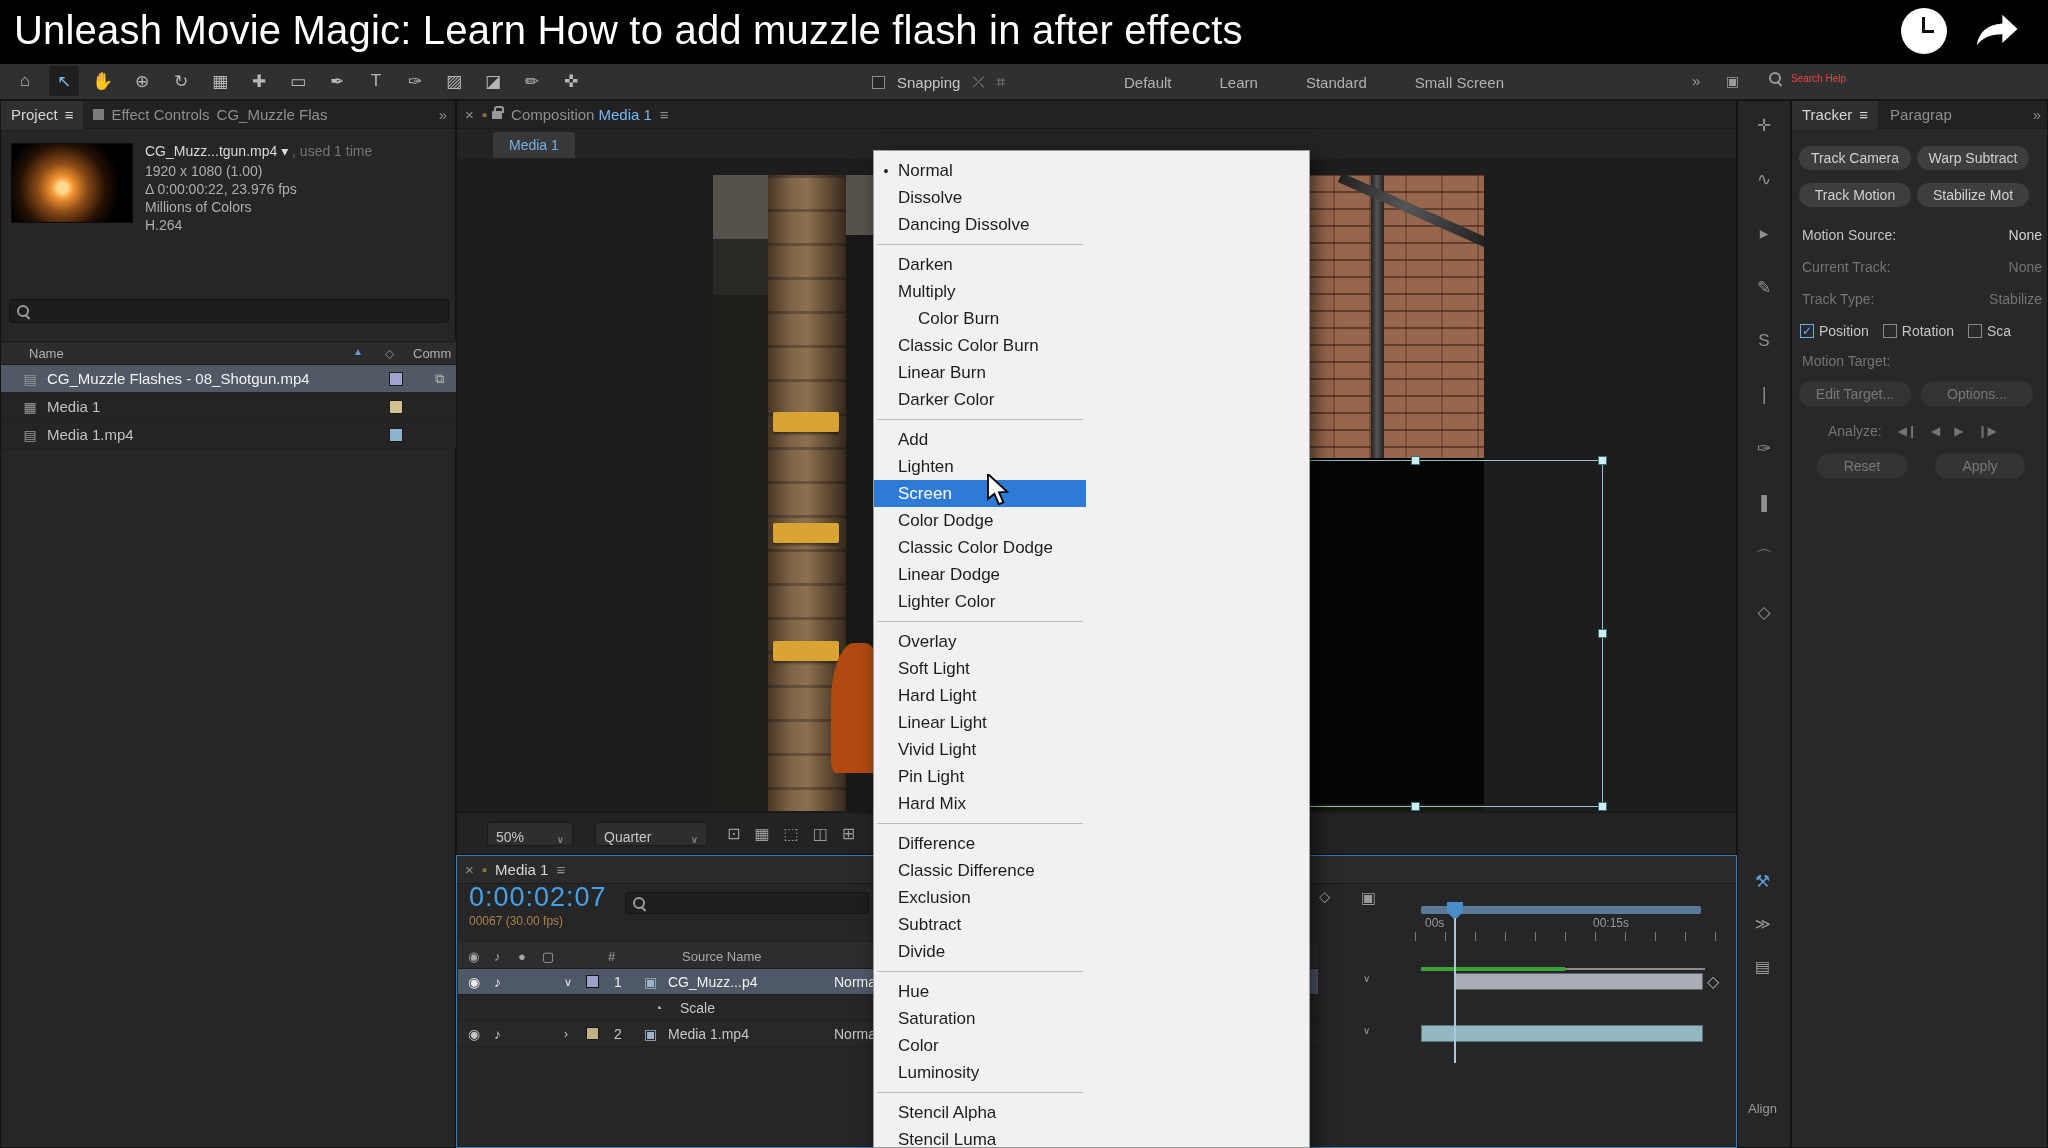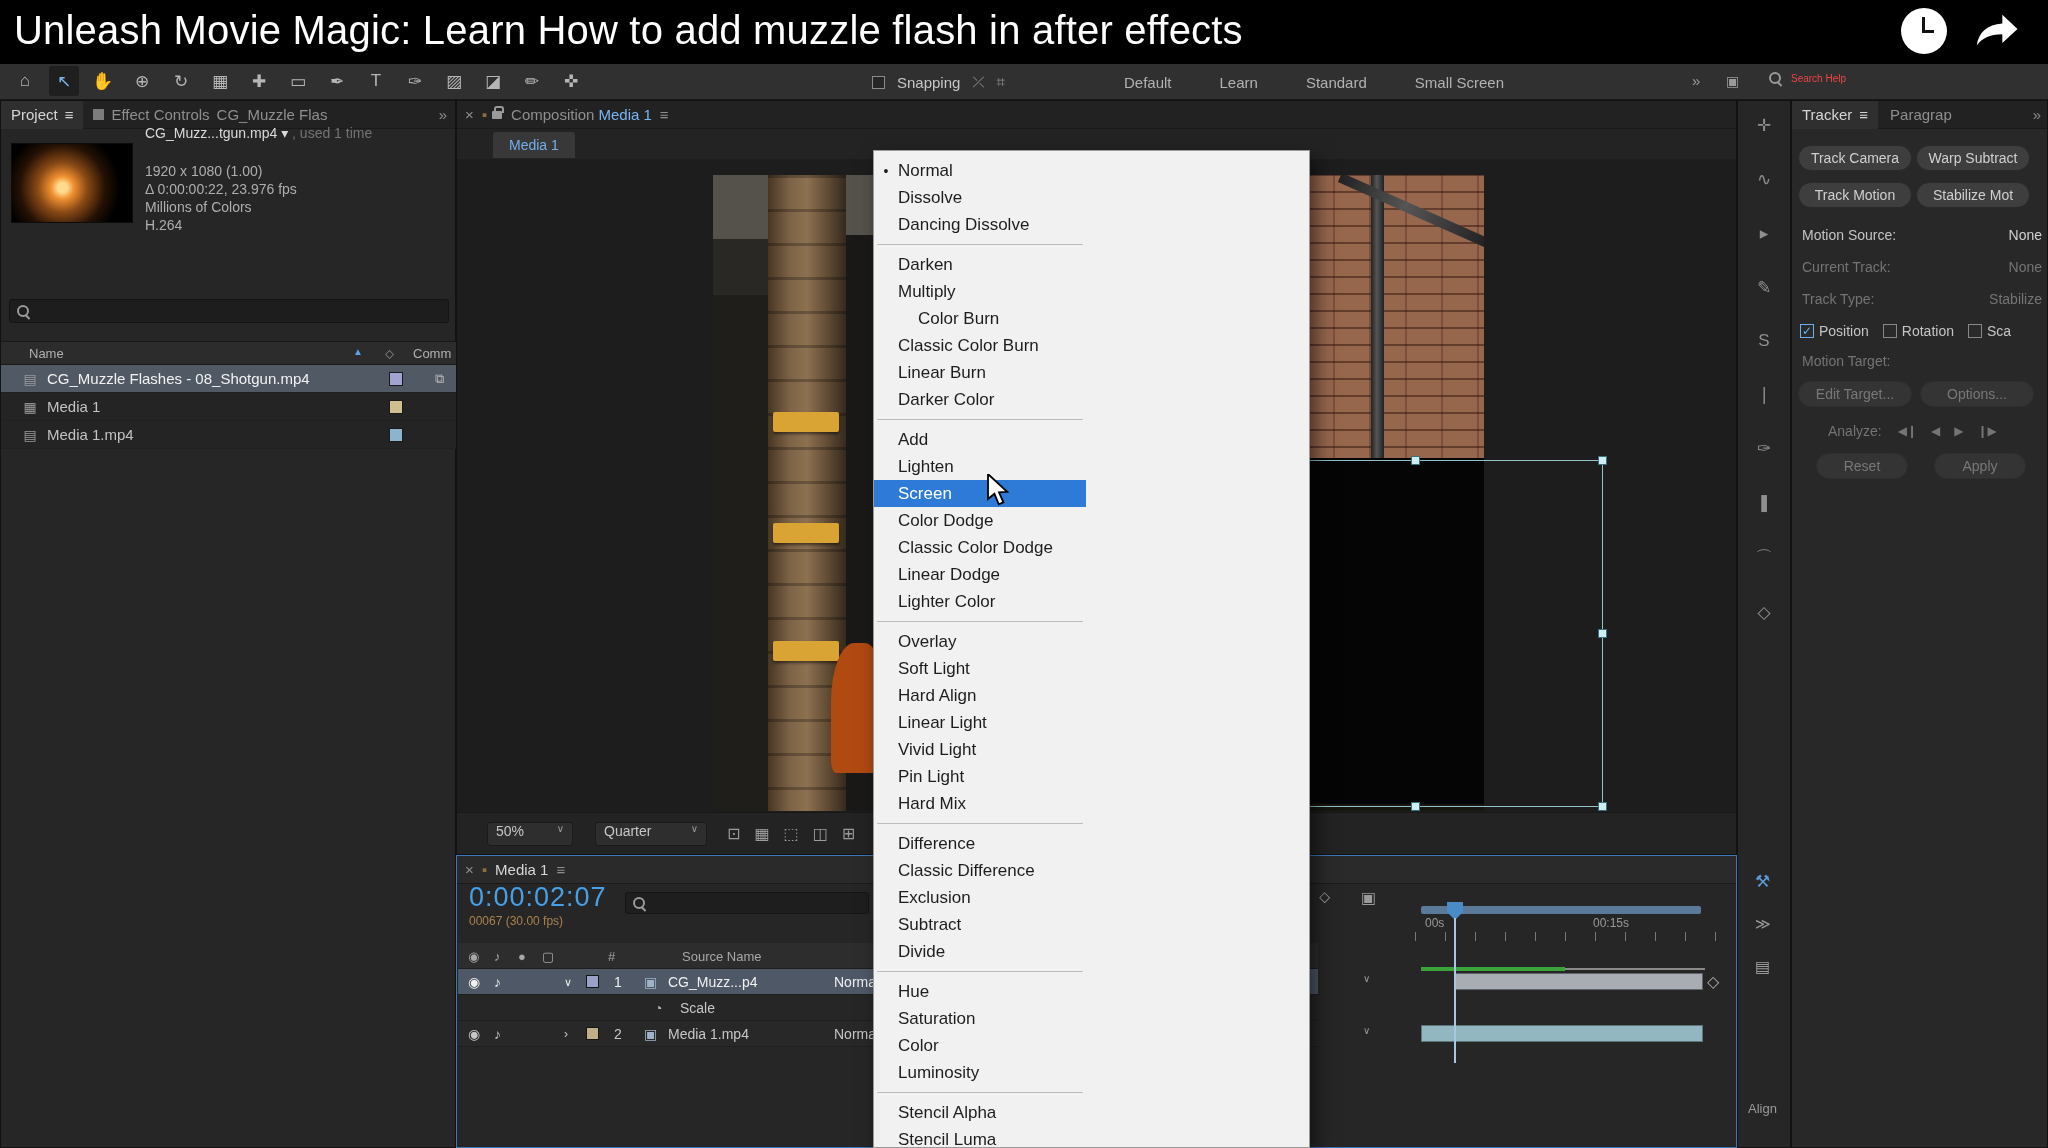--- a/index.html
+++ b/index.html
@@ -62,21 +62,21 @@
   #brick{position:absolute;left:440px;top:0;width:331px;height:290px;background-color:#96664d;
     background-image:repeating-linear-gradient(0deg,rgba(40,10,5,.45) 0 2px,transparent 2px 17px),
                      repeating-linear-gradient(90deg,rgba(40,10,5,.25) 0 2px,transparent 2px 36px),
                      linear-gradient(90deg,rgba(0,0,0,.45),rgba(0,0,0,0) 40%)}
   .pipe{position:absolute;background:linear-gradient(90deg,#222,#555 45%,#222)}
   #muzzle-layer{position:absolute;left:516px;top:283px;width:255px;height:346px;background:#050505}
   .selline{position:absolute;background:rgba(170,225,235,.85)}
   .handle{position:absolute;width:9px;height:9px;background:#cdeef2;border:1px solid #39707c}
 
   #comp-bottombar{position:absolute;left:0;top:711px;width:1279px;height:42px;background:#232323;border-top:1px solid #181818;display:flex;align-items:center}
-  .dropbox{height:24px;background:#2e2e2e;border:1px solid #1a1a1a;border-radius:3px;display:flex;align-items:flex-start;padding:0 8px;gap:10px;font-size:14px;color:#c6c6c6}
+  .dropbox{height:24px;background:#2e2e2e;border:1px solid #1a1a1a;border-radius:3px;display:flex;align-items:flex-end;padding:0 8px;gap:10px;font-size:14px;color:#c6c6c6}
   #comp-bottom-icons{position:absolute;left:270px;display:flex;gap:14px;font-size:16px;color:#9a9a9a}
 
   
   #timeline{left:456px;top:855px;width:1281px;height:293px;background:#262626;border:1px solid #3c79ba}
   #tl-timecode{position:absolute;left:12px;top:26px;font-size:27px;letter-spacing:1px;color:#46a0e8}
   #tl-frames{position:absolute;left:12px;top:58px;font-size:12px;color:#a8824f}
   #tl-search{position:absolute;left:168px;top:36px;width:244px;height:22px;background:#1e1e1e;border:1px solid #151515;border-radius:3px;display:flex;align-items:center;padding:0 6px;gap:6px}
   #tl-header{position:absolute;left:1px;top:87px;width:860px;height:26px;background:#2d2d2d;border-bottom:1px solid #1e1e1e;font-size:13px;color:#a8a8a8}
   .tl-row{position:absolute;left:1px;width:860px;height:26px;font-size:14px;color:#c6c6c6;background:#282828;border-bottom:1px solid #1f1f1f}
   .tl-row.selected{background:#4e5866;color:#f0f0f0}
@@ -173,21 +173,21 @@
       </div>
       <div style="display:flex;align-items:center;gap:7px;padding:0 10px;overflow:hidden;white-space:nowrap">
         <span style="width:11px;height:11px;background:#7c7c7c;display:inline-block"></span>
         <span>Effect Controls</span>
         <span>CG_Muzzle Flas</span>
       </div>
       <span style="margin-left:auto;padding-right:8px">»</span>
     </div>
 
     <div id="proj-thumb"></div>
-    <div class="pinfo" style="top:24px;color:#dadada">
+    <div class="pinfo" style="top:42px;color:#dadada">
       <span>CG_Muzz...tgun.mp4</span>
       <span>▾</span>
       <span class="dimtxt">, used 1 time</span>
     </div>
     <div class="pinfo" style="top:62px">1920 x 1080 (1.00)</div>
     <div class="pinfo" style="top:80px">Δ 0:00:00:22, 23.976 fps</div>
     <div class="pinfo" style="top:98px">Millions of Colors</div>
     <div class="pinfo" style="top:116px">H.264</div>
 
     <div id="proj-search">
@@ -518,21 +518,21 @@
         <div class="menu-item">
           <div class="bullet" style="flex: 0 0 24px; text-align: center;"></div>
           <div class="mlabel" style="display: inline;">Overlay</div>
         </div>
         <div class="menu-item">
           <div class="bullet" style="flex: 0 0 24px; text-align: center;"></div>
           <div class="mlabel" style="display: inline;">Soft Light</div>
         </div>
         <div class="menu-item">
           <div class="bullet" style="flex: 0 0 24px; text-align: center;"></div>
-          <div class="mlabel" style="display: inline;">Hard Align</div>
+          <div class="mlabel" style="display: inline;">Hard Light</div>
         </div>
         <div class="menu-item">
           <div class="bullet" style="flex: 0 0 24px; text-align: center;"></div>
           <div class="mlabel" style="display: inline;">Linear Light</div>
         </div>
         <div class="menu-item">
           <div class="bullet" style="flex: 0 0 24px; text-align: center;"></div>
           <div class="mlabel" style="display: inline;">Vivid Light</div>
         </div>
         <div class="menu-item">

